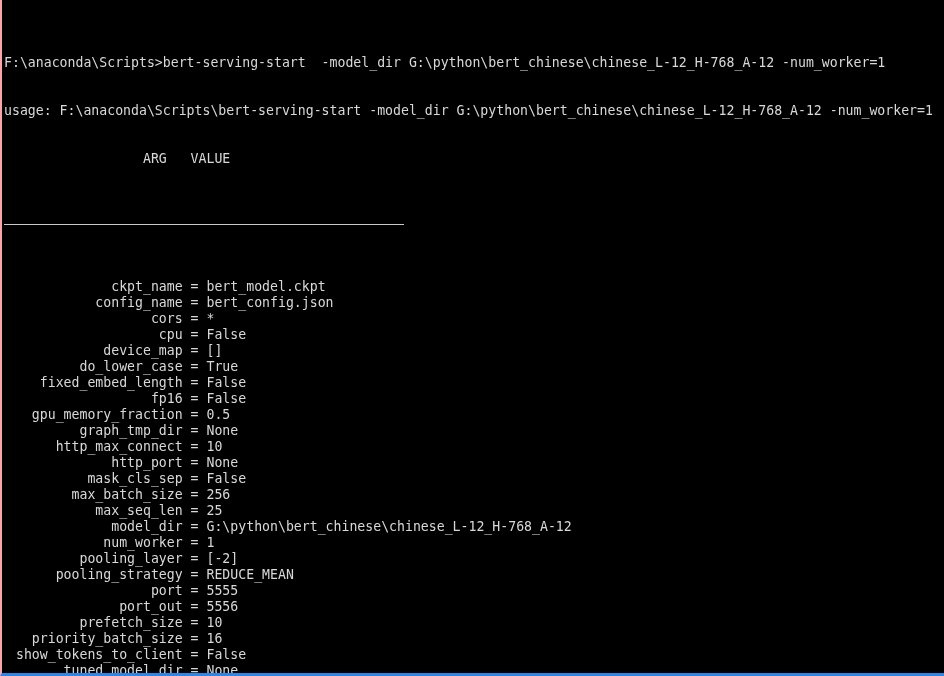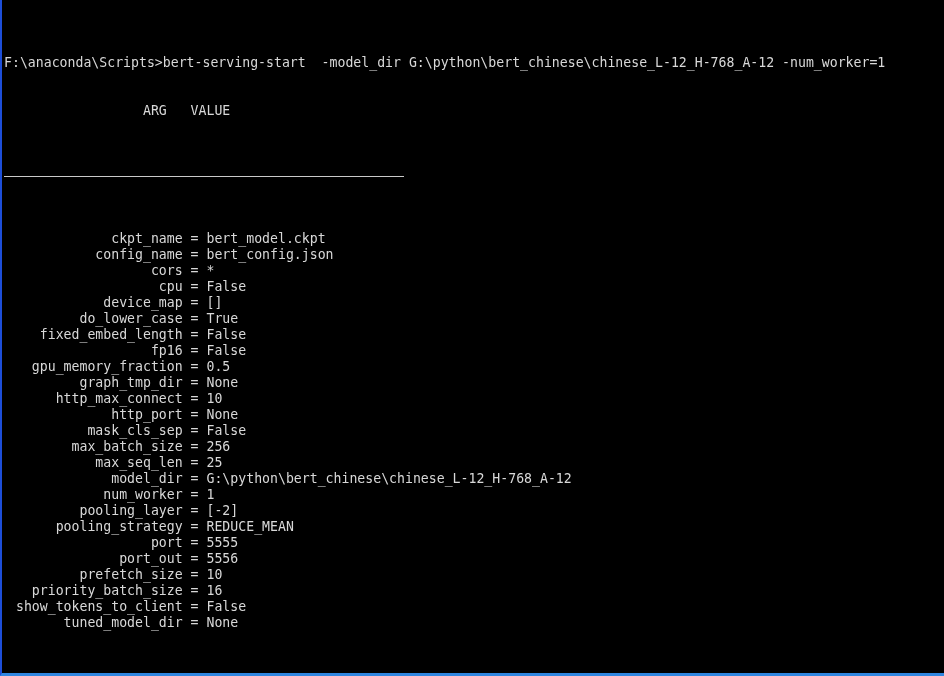--- a/index.html
+++ b/index.html
@@ -5,21 +5,21 @@
   html, body {
     margin: 0;
     padding: 0;
     background: #000000;
   }
   #terminal {
     position: relative;
     width: 944px;
     height: 676px;
     background: #000000;
-    border-left: 2px solid #1d4ed8;
+    border-left: 2px solid #fca5a5;
     border-bottom: 3px solid #2f86e0;
     box-sizing: border-box;
     overflow: hidden;
     font-family: "DejaVu Sans Mono", "Liberation Mono", monospace;
     font-size: 13.2px;
     line-height: 16px;
     color: #d8d8d8;
     -webkit-font-smoothing: none;
     font-smooth: never;
   }
@@ -51,20 +51,21 @@
   .arg-row { white-space: pre; height: 16px; padding-left: 6px; }
   .tablearea { margin-top: 0px; }
 </style>
 </head>
 <body>
 
 <div id="terminal">
   <div class="screen">
 
     <div class="line">F:\anaconda\Scripts&gt;bert-serving-start  -model_dir G:\python\bert_chinese\chinese_L-12_H-768_A-12 -num_worker=1</div>
+    <div class="line">usage: F:\anaconda\Scripts\bert-serving-start -model_dir G:\python\bert_chinese\chinese_L-12_H-768_A-12 -num_worker=1</div>
     <div class="arg-row">                 ARG   VALUE</div>
 
     <div class="rule-wrap">
       <div class="rule"></div>
     </div>
 
     <div class="tablearea" id="args-container"><div class="arg-row">             ckpt_name = bert_model.ckpt</div><div class="arg-row">           config_name = bert_config.json</div><div class="arg-row">                  cors = *</div><div class="arg-row">                   cpu = False</div><div class="arg-row">            device_map = []</div><div class="arg-row">         do_lower_case = True</div><div class="arg-row">    fixed_embed_length = False</div><div class="arg-row">                  fp16 = False</div><div class="arg-row">   gpu_memory_fraction = 0.5</div><div class="arg-row">         graph_tmp_dir = None</div><div class="arg-row">      http_max_connect = 10</div><div class="arg-row">             http_port = None</div><div class="arg-row">          mask_cls_sep = False</div><div class="arg-row">        max_batch_size = 256</div><div class="arg-row">           max_seq_len = 25</div><div class="arg-row">             model_dir = G:\python\bert_chinese\chinese_L-12_H-768_A-12</div><div class="arg-row">            num_worker = 1</div><div class="arg-row">         pooling_layer = [-2]</div><div class="arg-row">      pooling_strategy = REDUCE_MEAN</div><div class="arg-row">                  port = 5555</div><div class="arg-row">              port_out = 5556</div><div class="arg-row">         prefetch_size = 10</div><div class="arg-row">   priority_batch_size = 16</div><div class="arg-row"> show_tokens_to_client = False</div><div class="arg-row">       tuned_model_dir = None</div></div>
 
     
     

